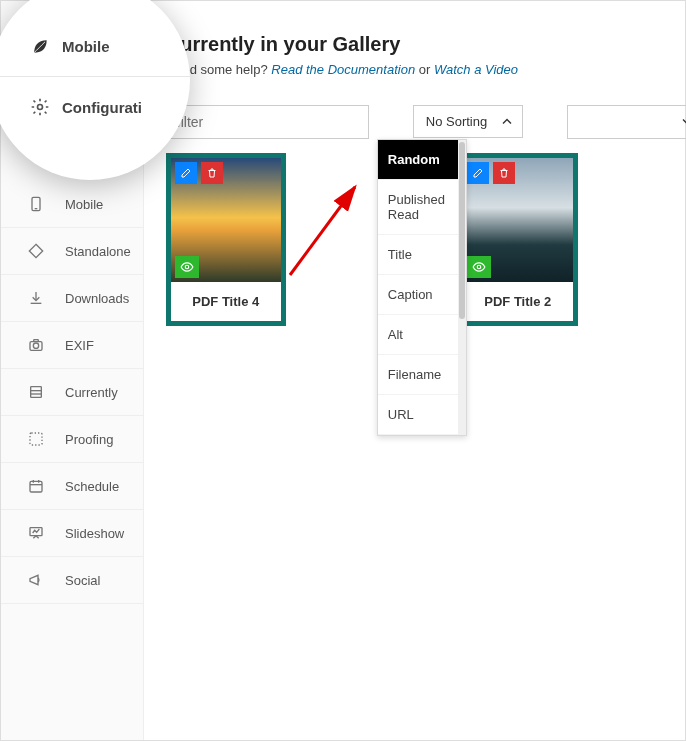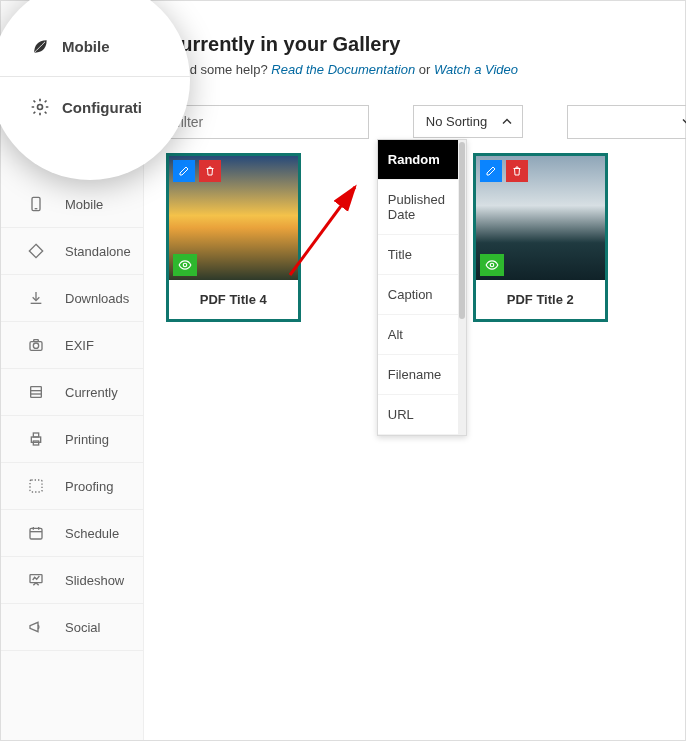--- a/index.html
+++ b/index.html
@@ -29,21 +29,21 @@
   .dropdown-wrap { position:relative; }
   .dropdown { position:absolute; top:34px; left:0; width:90px; background:#fff; border:1px solid #d9d9d9; box-shadow:0 2px 6px rgba(0,0,0,.15); z-index:20; }
   .dropdown-scroll { position:absolute; right:0; top:0; bottom:0; width:8px; background:#f0f0f0; }
   .dropdown-scroll-thumb { position:absolute; left:1px; right:1px; top:2px; height:60%; background:#c8c8c8; border-radius:3px; }
   .dropdown .opt { padding:12px 10px; font-size:13px; color:#444; cursor:pointer; border-bottom:1px solid #f2f2f2; }
   .dropdown .opt:last-child { border-bottom:none; }
   .dropdown .opt.active { background:#000; color:#fff; font-weight:600; }
 
   
   .grid { display:flex; flex-wrap:wrap; gap:18px; }
-  .card { width:135px; border:3px solid #0f766e; background:#fff; display:flex; flex-direction:column;align-items:center; }
+  .card { width:120px; border:5px solid #0f766e; background:#fff; display:flex; flex-direction:column;align-items:center; }
   .thumb { width:100%; height:124px; position:relative; display:block; }
   .thumb .sgrad { position:absolute; inset:0; }
   .badge-row { position:absolute; top:4px; left:4px; display:flex; gap:4px; }
   .badge { width:22px; height:22px; display:flex; align-items:center; justify-content:center; color:#fff; font-size:12px; }
   .badge.edit { background:#0a84ff; }
   .badge.del  { background:#dc3232; }
   .eye { position:absolute; bottom:4px; left:4px; width:24px; height:22px; background:#2eb82e; color:#fff; display:flex; align-items:center; justify-content:center; font-size:13px; }
   .caption { padding:12px 4px; text-align:center; font-size:13px; font-weight:600; color:#333; }
 
   
@@ -109,30 +109,20 @@
             <rect x="4" y="4" width="16" height="16" rx="1"></rect>
             <line x1="4" y1="10" x2="20" y2="10"></line>
             <line x1="4" y1="15" x2="20" y2="15"></line>
           </svg>
         </span>
       <span>Currently</span>
     </div>
     <div class="sidebar-item">
       <span class="ico">
           <svg width="16" height="16" viewBox="0 0 24 24" fill="none" stroke="currentColor" stroke-width="2">
-            <rect x="5" y="9" width="14" height="8"></rect>
-            <rect x="8" y="3" width="8" height="6"></rect>
-            <rect x="8" y="15" width="8" height="6"></rect>
-          </svg>
-        </span>
-      <span>Printing</span>
-    </div>
-    <div class="sidebar-item">
-      <span class="ico">
-          <svg width="16" height="16" viewBox="0 0 24 24" fill="none" stroke="currentColor" stroke-width="2">
             <rect x="3" y="3" width="18" height="18" rx="2" stroke-dasharray="2 3"></rect>
           </svg>
         </span>
       <span>Proofing</span>
     </div>
     <div class="sidebar-item">
       <span class="ico">
           <svg width="16" height="16" viewBox="0 0 24 24" fill="none" stroke="currentColor" stroke-width="2">
             <rect x="3" y="5" width="18" height="16" rx="2"></rect>
             <line x1="3" y1="10" x2="21" y2="10"></line>
@@ -174,21 +164,21 @@
 
       <div class="dropdown-wrap">
         <div class="select">
           <span>No Sorting</span>
           <span class="caret"><svg width="10" height="10" viewBox="0 0 10 10">
                 <path d="M1 7l4-4 4 4" fill="none" stroke="#333" stroke-width="1.4"></path>
               </svg></span>
         </div>
         <div class="dropdown">
           <div class="opt active">Random</div>
-          <div class="opt">Published Date</div>
+          <div class="opt">Published Read</div>
           <div class="opt">Title</div>
           <div class="opt">Caption</div>
           <div class="opt">Alt</div>
           <div class="opt">Filename</div>
           <div class="opt">URL</div>
           <div class="dropdown-scroll">
               <div class="dropdown-scroll-thumb"></div>
             </div>
         </div>
       </div>

